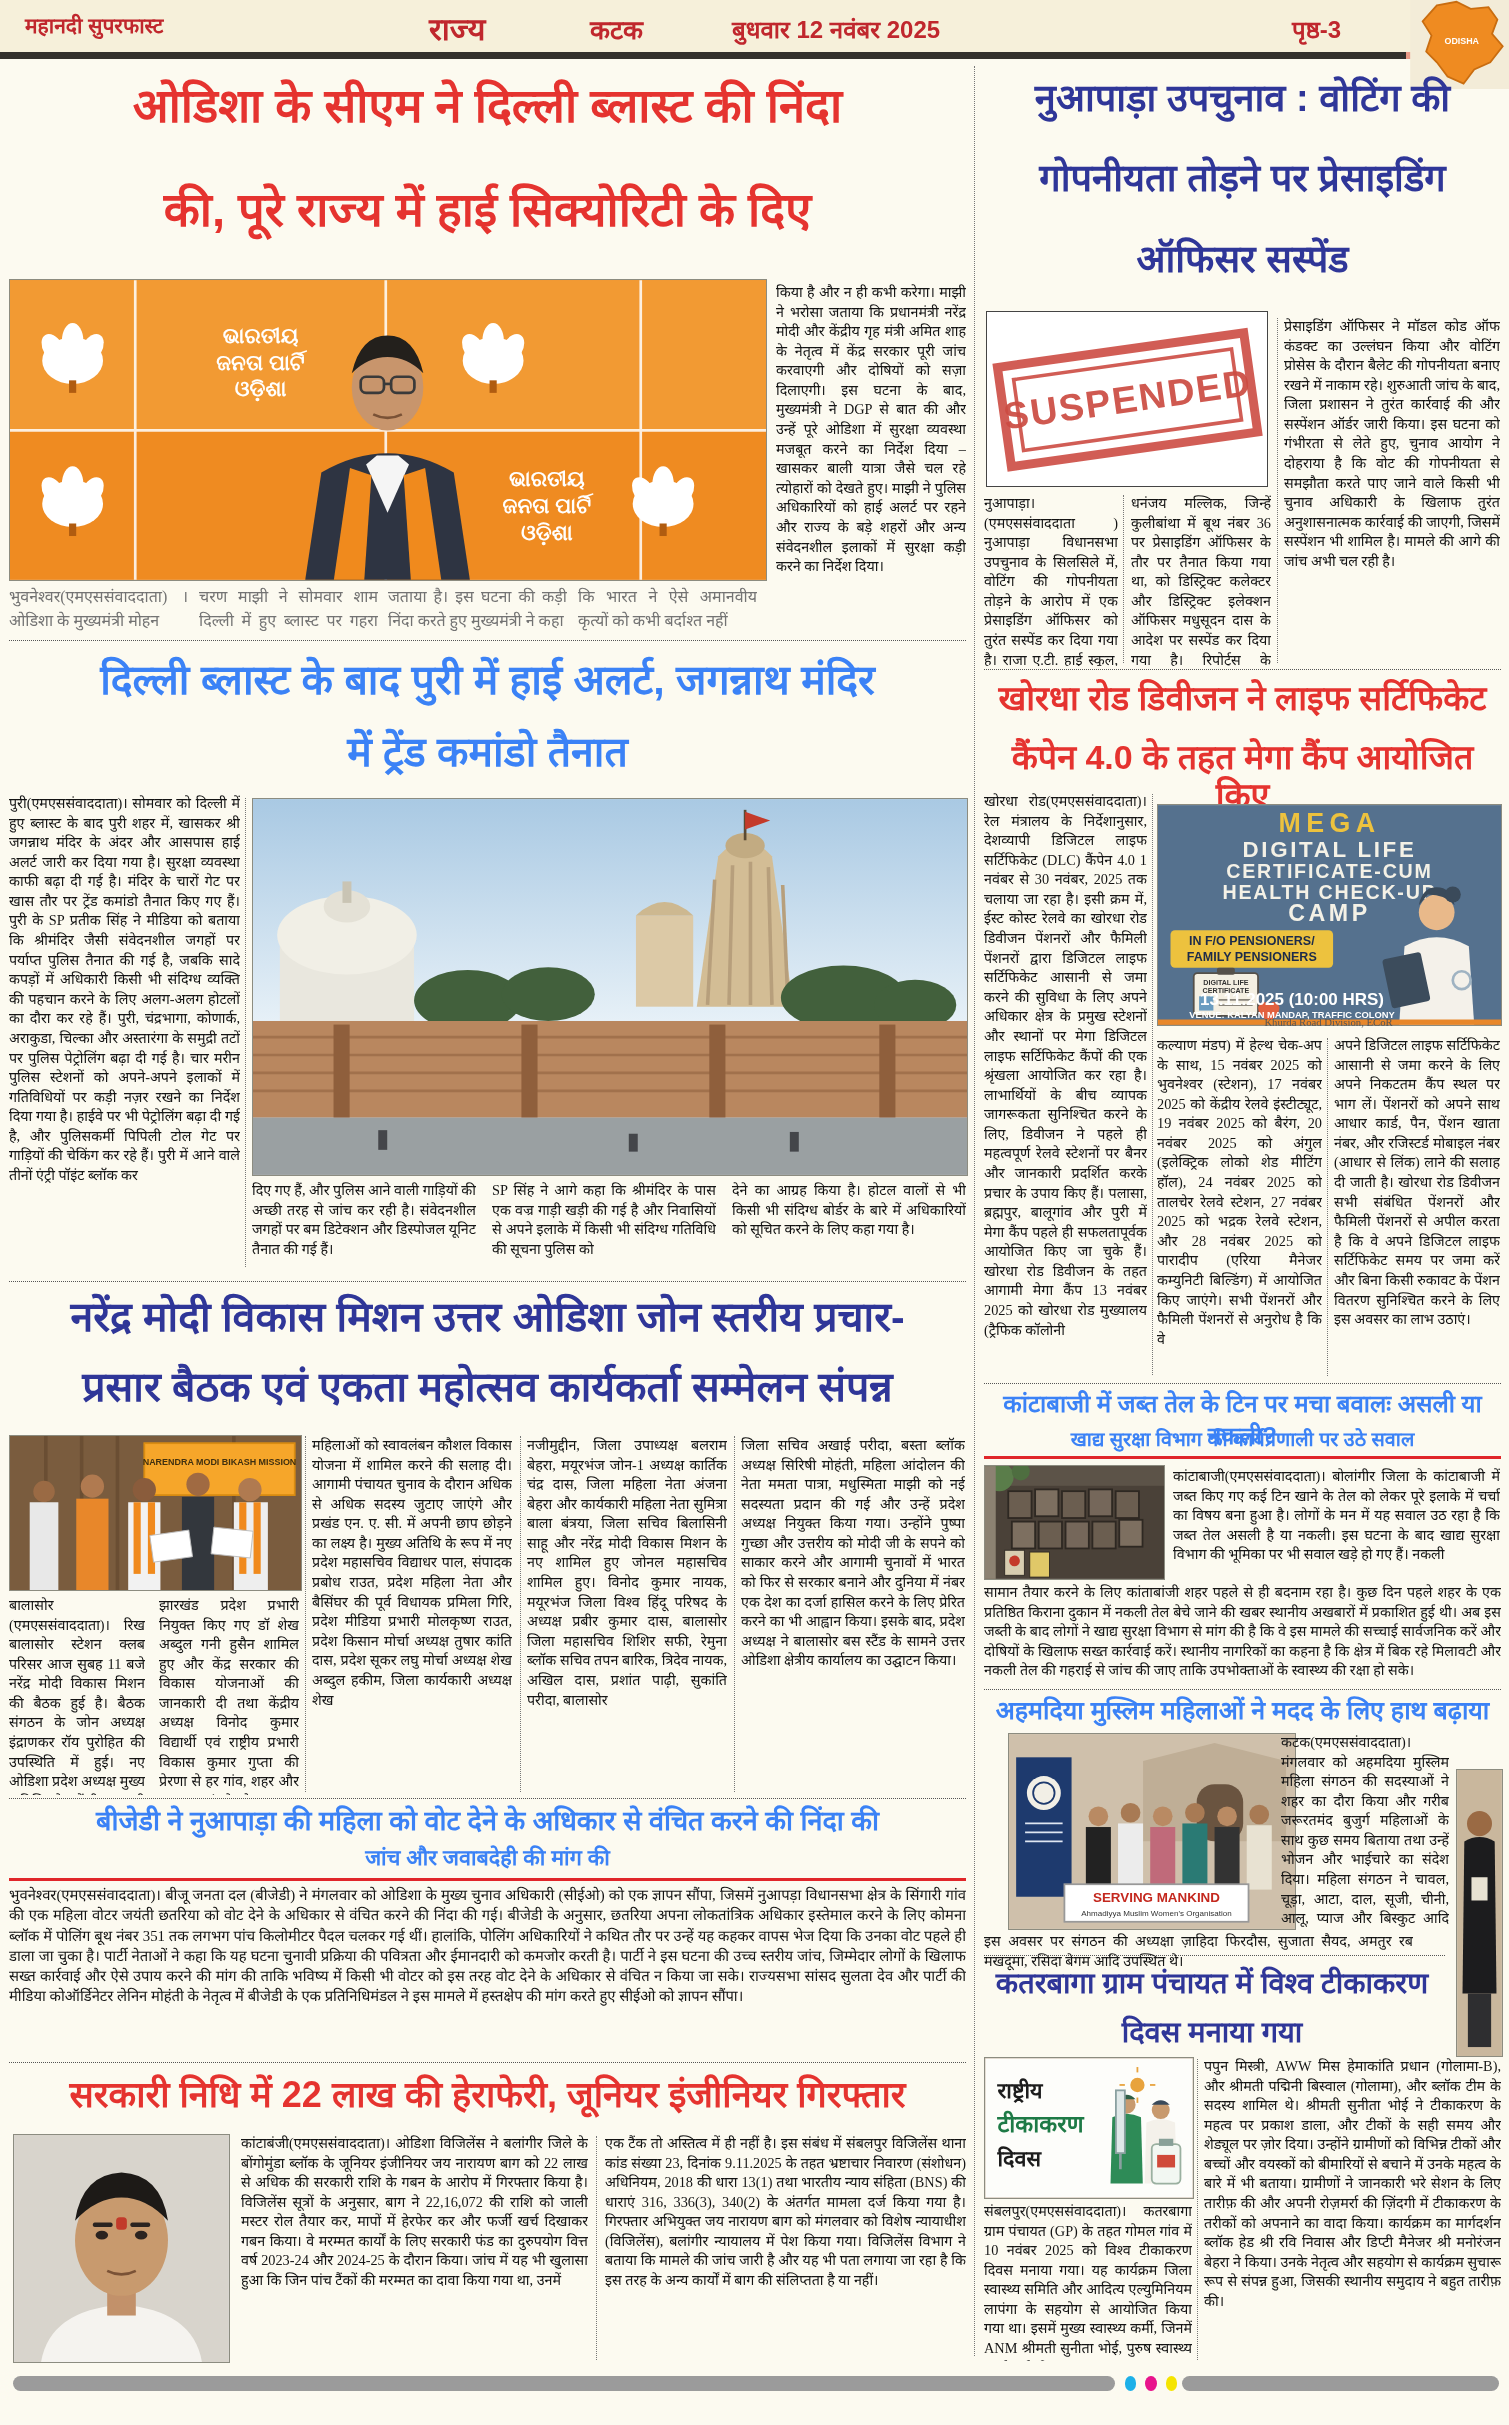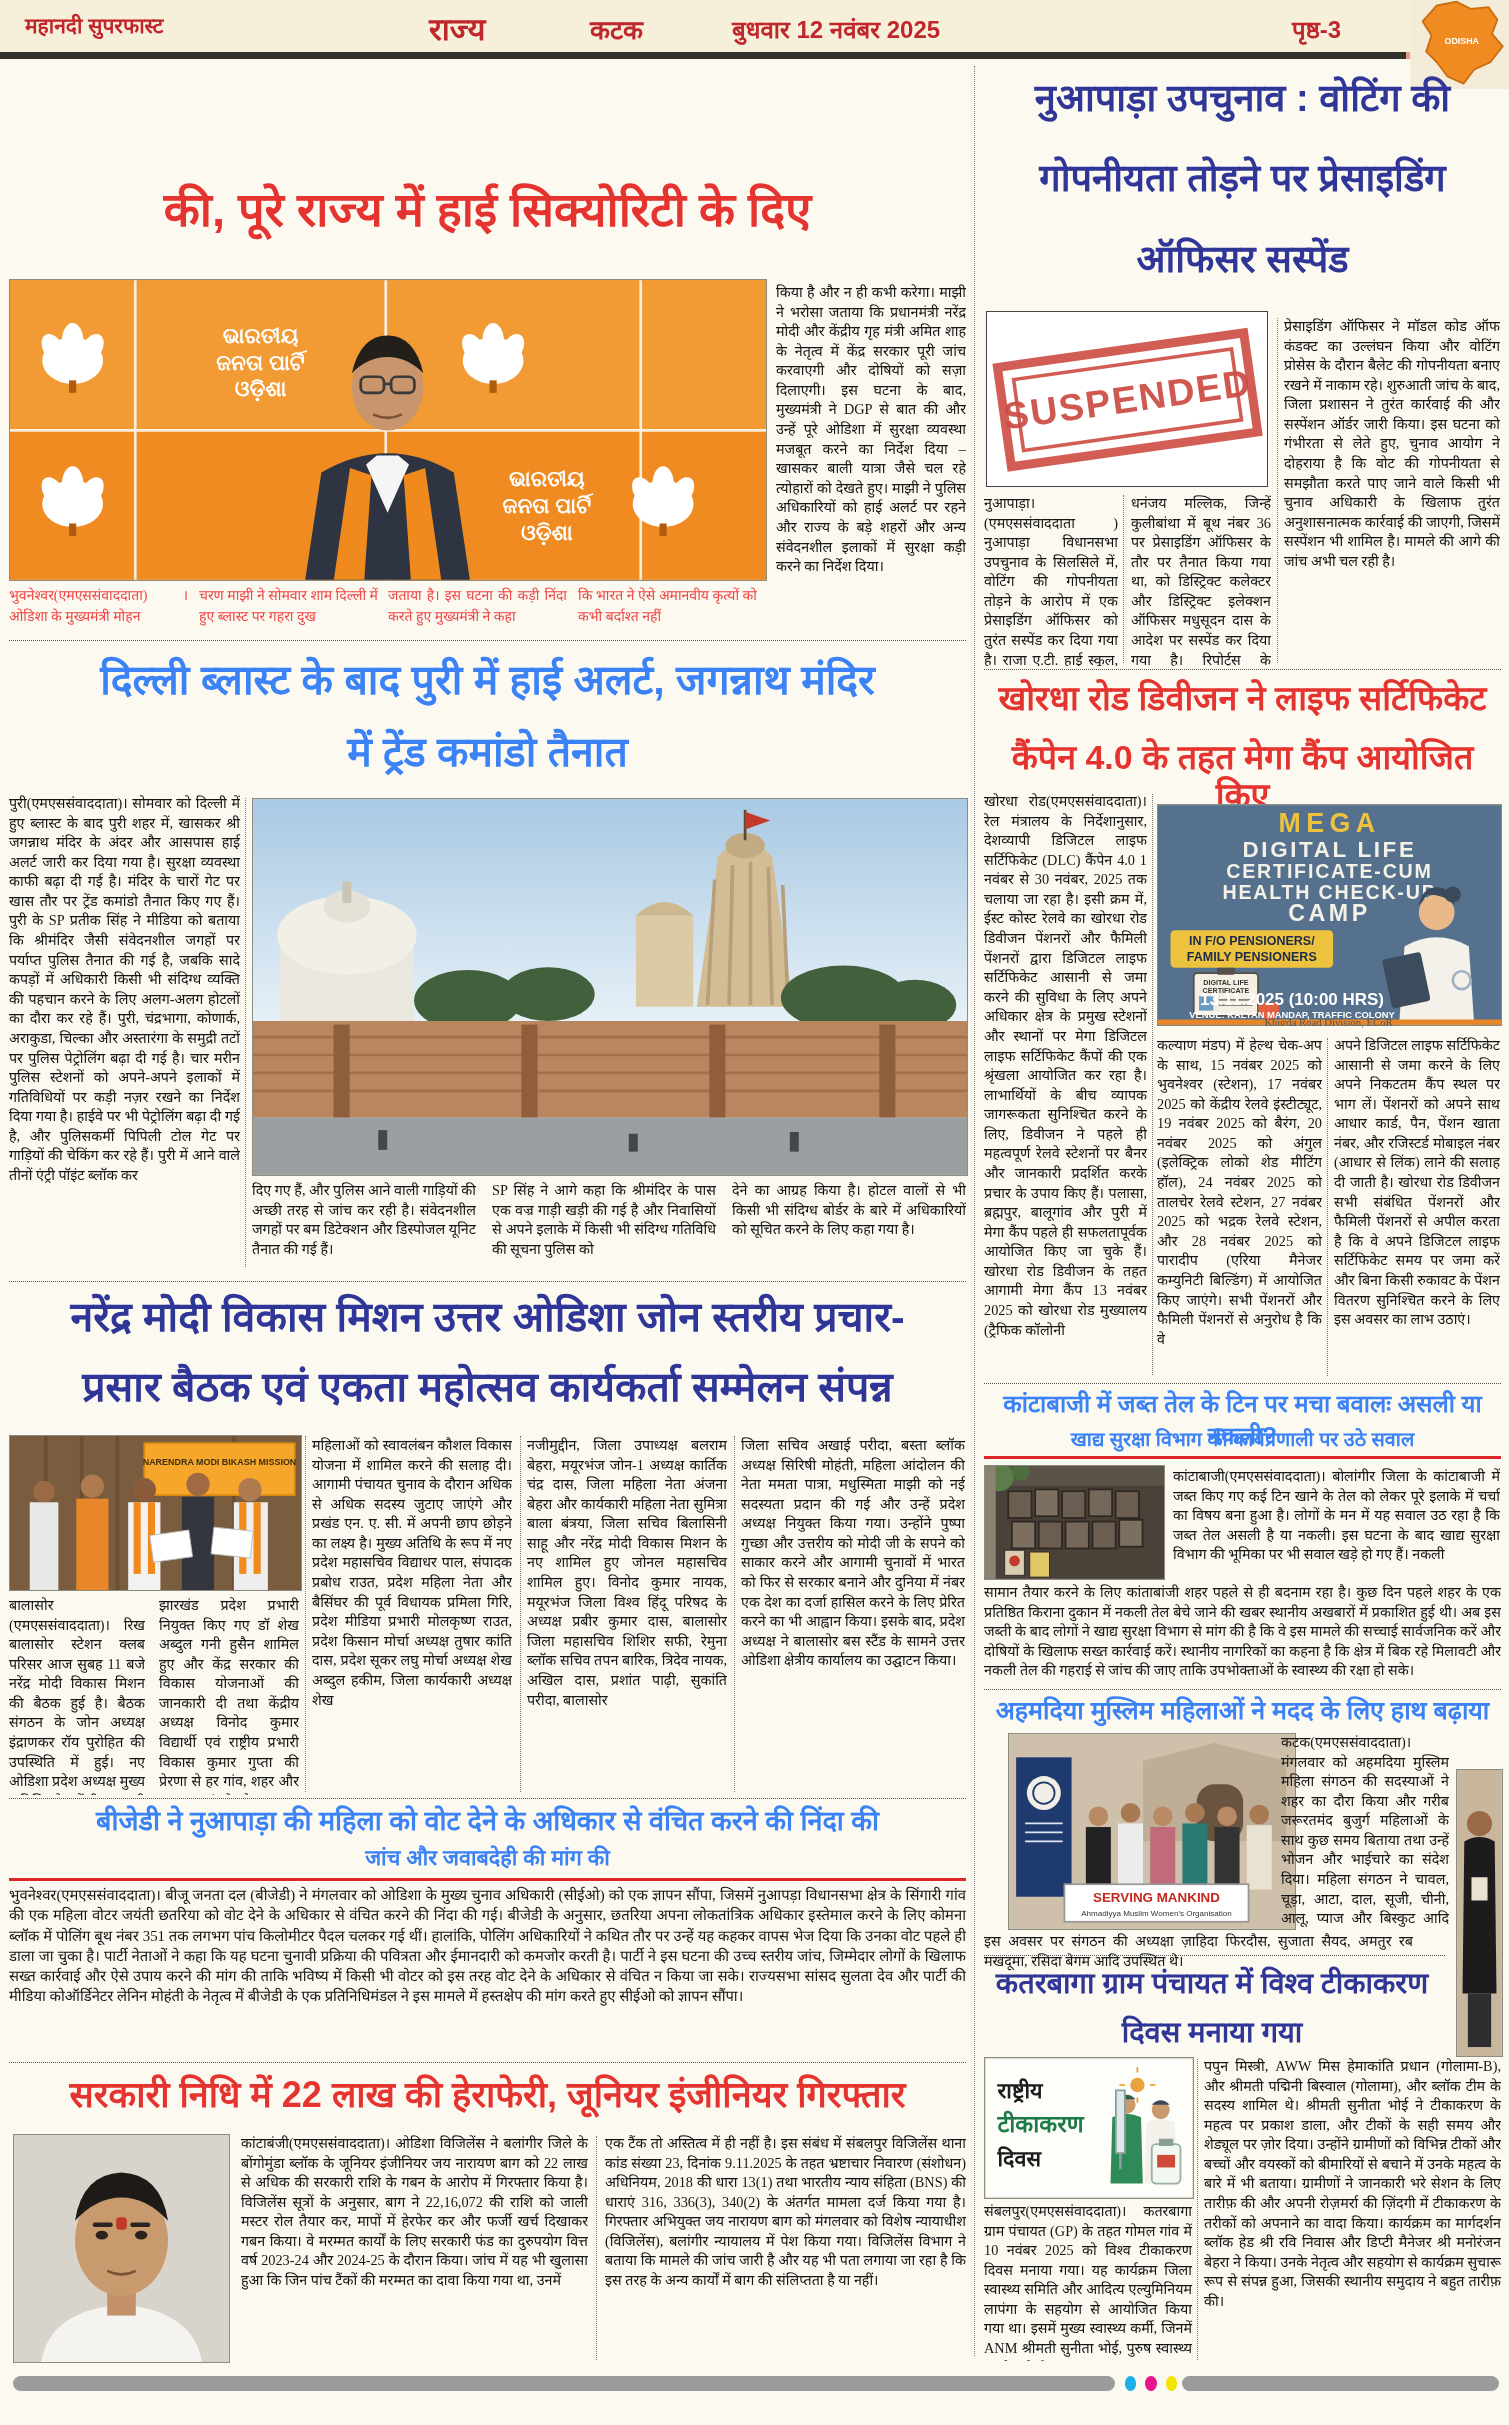--- a/index.html
+++ b/index.html
@@ -2,21 +2,21 @@
 <html style="font-size:14.3px"><head>
 <meta charset="utf-8">
 <style>
   html,body{margin:0;padding:0;background:#e8e4d4;}
   #page{position:relative;width:1510px;height:2426px;background:#fcfaf0;margin:0 auto;overflow:hidden;
         font-family:"Liberation Serif",serif;}
   .abs{position:absolute;}
   .hl{font-family:"Liberation Sans",sans-serif;font-weight:800;text-align:center;line-height:1.35;}
   .red{color:#e5332f;} .blue{color:#2f3698;} .blk{color:#3b82f6;}
   .bt{font-size:14.3px;line-height:1.37;text-align:justify;color:#141414;overflow:hidden;}
-  .cap{font-size:14px;line-height:1.5;text-align:justify;color:#ef4444;overflow:hidden;}
+  .cap{font-size:16px;line-height:1.5;text-align:justify;color:#737373;overflow:hidden;}
   .dot-h{border-top:1.8px dotted #555;height:0;}
   .dot-v{border-left:1.8px dotted #777;width:0;}
   .rule-red{background:#e0262a;height:2.7px;}
   .imgbox{border:0.9px solid #8c8c80;background:#ddd;overflow:hidden;}
   .hdr-red{color:#c0272d;font-family:"Liberation Sans",sans-serif;font-weight:800;}
   .footer-bar{background:#9b9b9b;border-radius:8px;height:15px;}
   .cdot{display:inline-block;width:11.6px;height:15px;border-radius:50%;margin:0 4.5px;}
   svg text{font-family:"Liberation Sans",sans-serif;}
 </style>
 </head>
@@ -35,20 +35,21 @@
   <div class="abs" style="left:1410px;top:0;width:100px;height:89px;">
     <svg width="100" height="89" viewBox="0 0 112 100">
       <rect x="0" y="0" width="112" height="100" fill="#f3ecd8"></rect>
       <path d="M30 6 L52 2 L68 10 L88 8 L98 22 L92 38 L104 52 L90 70 L72 78 L60 94 L42 86 L30 70 L18 58 L24 40 L14 24 Z" fill="#ef8b21" stroke="#c96d10" stroke-width="2"></path>
       <text x="58" y="50" font-size="10" fill="#ffffff" text-anchor="middle" font-weight="bold">ODISHA</text>
     </svg>
   </div>
 
   <div class="abs dot-v" style="left:974px;top:66px;height:2290px;"></div>
 
+  <div class="abs hl red" style="left:9px;top:68px;width:957px;font-size:47px;line-height:1.05;padding-top:12.5px;">ओडिशा के सीएम ने दिल्ली ब्लास्ट की निंदा</div>
   <div class="abs hl red" style="left:9px;top:172px;width:957px;font-size:47px;line-height:1.05;padding-top:12.5px;">की, पूरे राज्य में हाई सिक्योरिटी के दिए</div>
 
   <div class="abs imgbox" style="left:9px;top:279px;width:756px;height:300px;">
     <svg width="756" height="300" viewBox="0 0 845 335">
       <rect width="845" height="335" fill="#ef8b21"></rect>
       <rect x="0" y="0" width="845" height="168" fill="#f29a33"></rect>
       <g stroke="#ffffff" stroke-width="3" opacity="0.85">
         <line x1="140" y1="0" x2="140" y2="335"></line>
           <line x1="420" y1="0" x2="420" y2="335"></line>
         <line x1="705" y1="0" x2="705" y2="335"></line>

